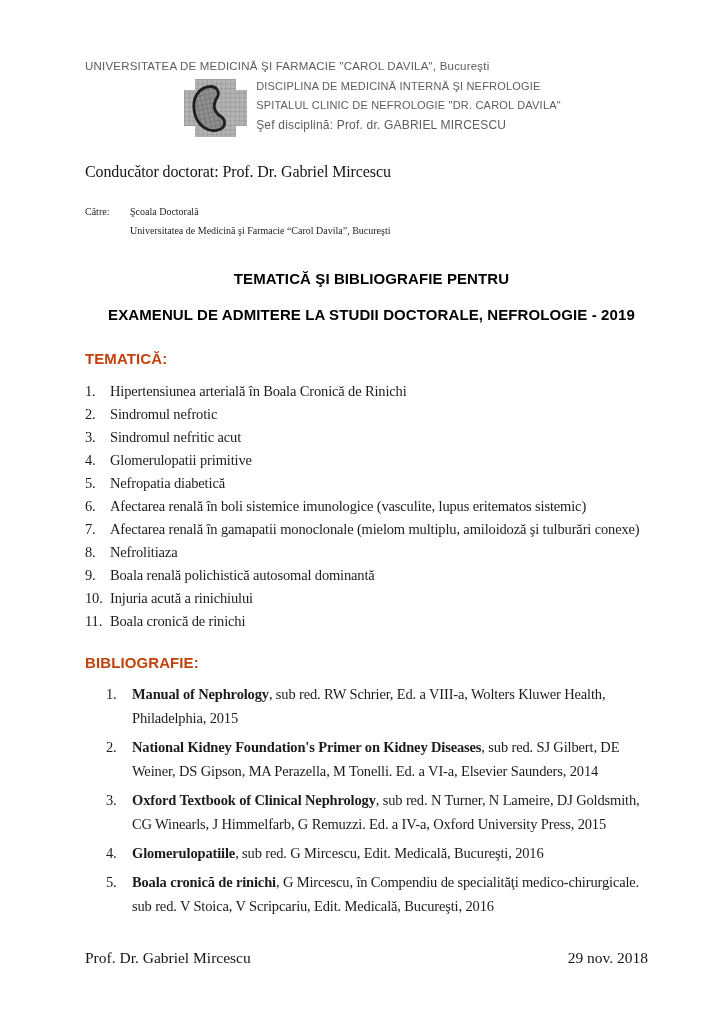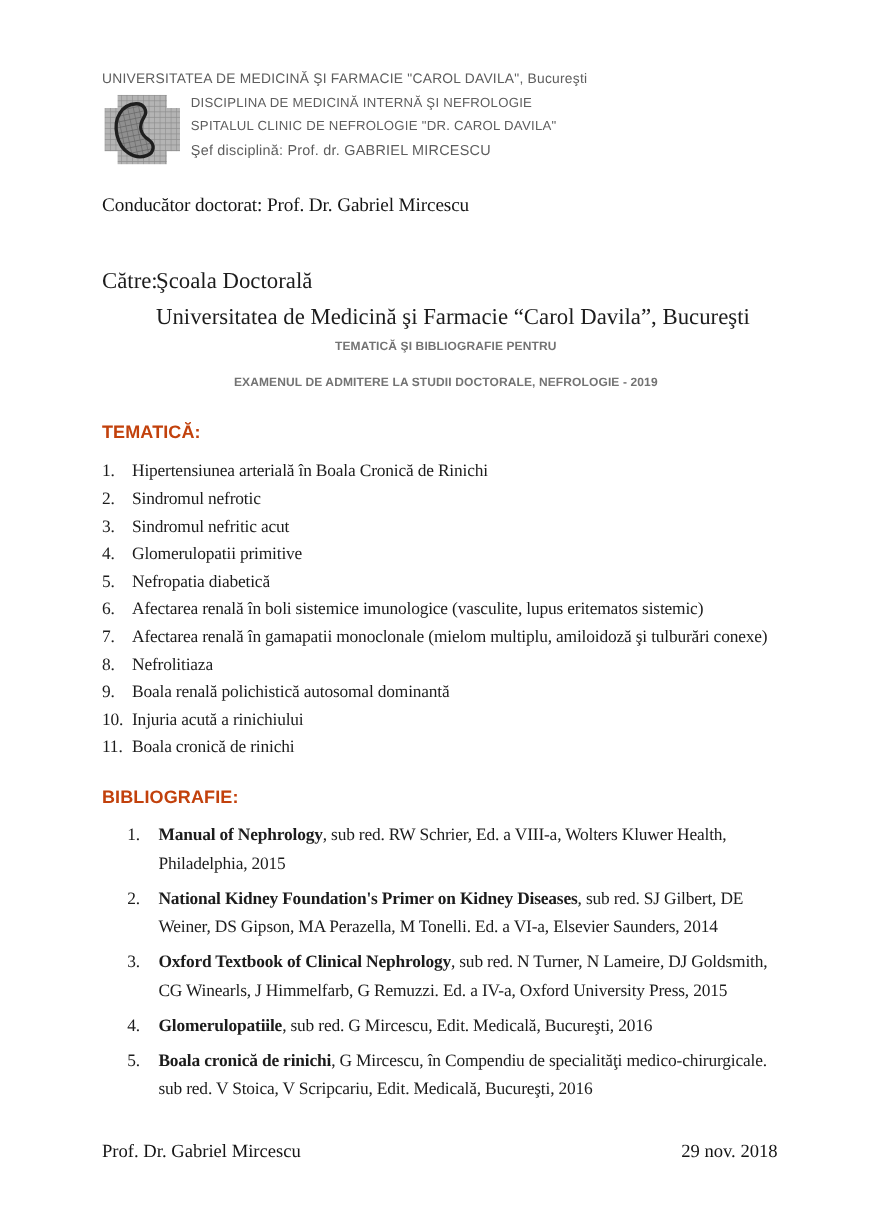--- a/index.html
+++ b/index.html
@@ -18,40 +18,40 @@
   }
   
   .hdr {
     font-family: "Liberation Sans", "DejaVu Sans", sans-serif;
     color: #5d5d5d;
   }
   .hdr-line1 {
     font-size: 11.5px; letter-spacing: 0.2px; margin-bottom: 7px;
     white-space: nowrap;
   }
-  .hdr-row { display: flex; align-items: flex-start; }
+  .hdr-row { display: flex; align-items: flex-start; justify-content: center; }
   .logo-box { width: 63px; height: 58px; flex: none; margin-left: 2px; }
   .hdr-lines { padding-left: 9px; padding-top: 1px; }
   .hdr-line2, .hdr-line3 {
     font-size: 11px; letter-spacing: 0.2px; margin-bottom: 7px; white-space: nowrap;
   }
   .hdr-line4 { font-size: 12px; letter-spacing: 0.2px; white-space: nowrap; }
   
   .conducator {
     margin-top: 26px; font-size: 16px; color: #151515;
     letter-spacing: -0.1px; white-space: nowrap;
   }
-  .catre { margin-top: 43px; display: flex; font-size: 19px; }
+  .catre { margin-top: 25px; display: flex; font-size: 10px; }
   .catre-label { width: 45px; flex: none; }
   .catre-lines .ln { margin-bottom: 8px; white-space: nowrap; }
   
   .title-block {
-    text-align: center;
+    margin-top: 26px; text-align: center;
     font-family: "Liberation Sans", "DejaVu Sans", sans-serif;
-    font-weight: bold; font-size: 10px; color: #737373; letter-spacing: 0.1px;
+    font-weight: bold; font-size: 15px; color: #000000; letter-spacing: 0.1px;
   }
   .title-line2 { margin-top: 19px; white-space: nowrap; text-align: center; }
   .sec-heading {
     font-family: "Liberation Sans", "DejaVu Sans", sans-serif;
     font-weight: bold; font-size: 15px; color: #c2410c; letter-spacing: 0.1px;
   }
   .tematica-heading { margin-top: 27px; }
   
   .t-list { margin-top: 13px; }
   .t-item {

